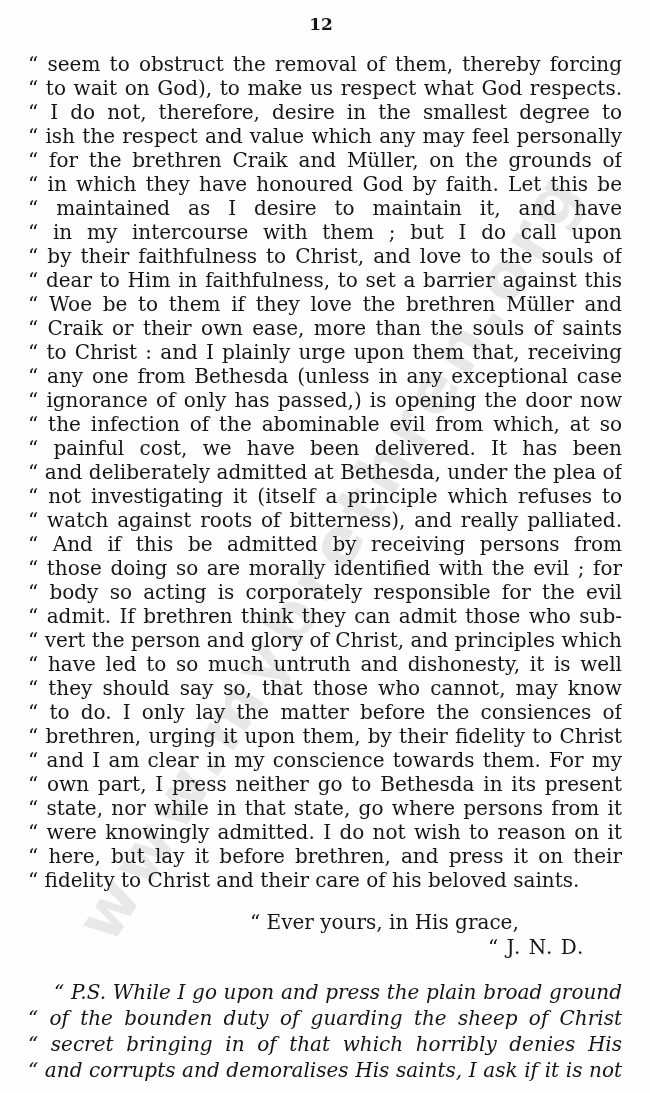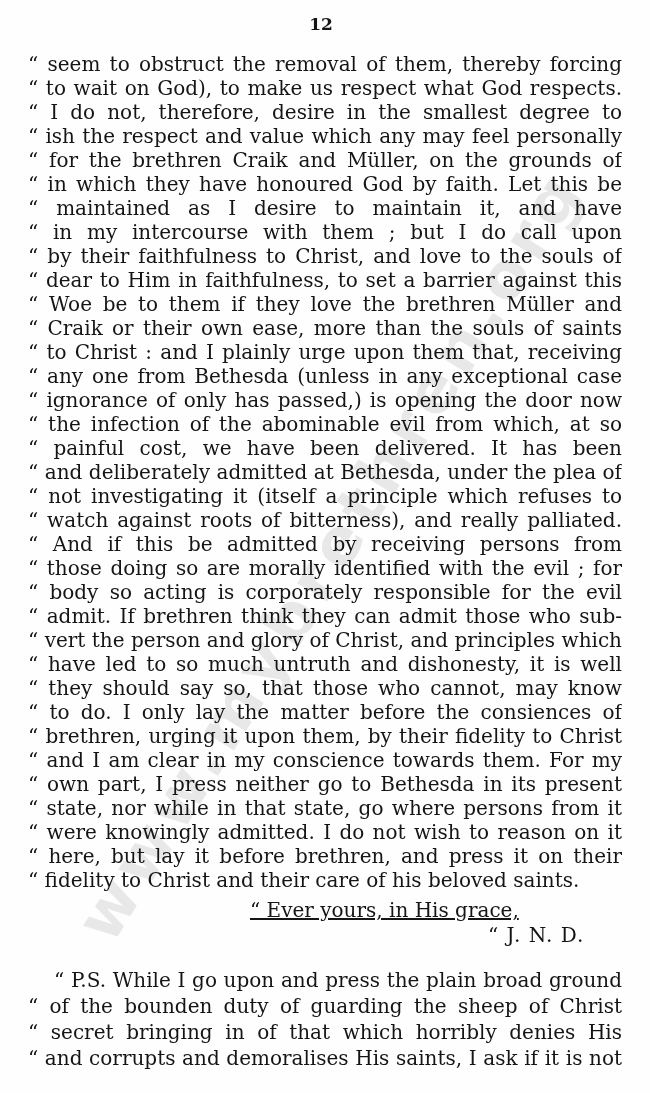--- a/index.html
+++ b/index.html
@@ -52,30 +52,30 @@
     text-align: justify;
     text-align-last: justify;
     overflow: hidden;
   }
   .body-lines .line:last-child {
     text-align-last: left;
   }
   .ps-lines .line {
     height: 26px;
     line-height: 26px;
+    font-style: italic;
   }
   .ps-lines .line:first-child {
     text-indent: 26px;
   }
   .closing-line {
     height: 25px;
     line-height: 25px;
     padding-left: 222px;
-    margin-top: 6px;
-    text-decoration: underline;
+    margin-top: 18px;
   }
   .signature-line {
     height: 25px;
     line-height: 25px;
     padding-left: 460px;
     letter-spacing: 1px;
   }
   .ps-block {
     margin-top: 19px;
   }

